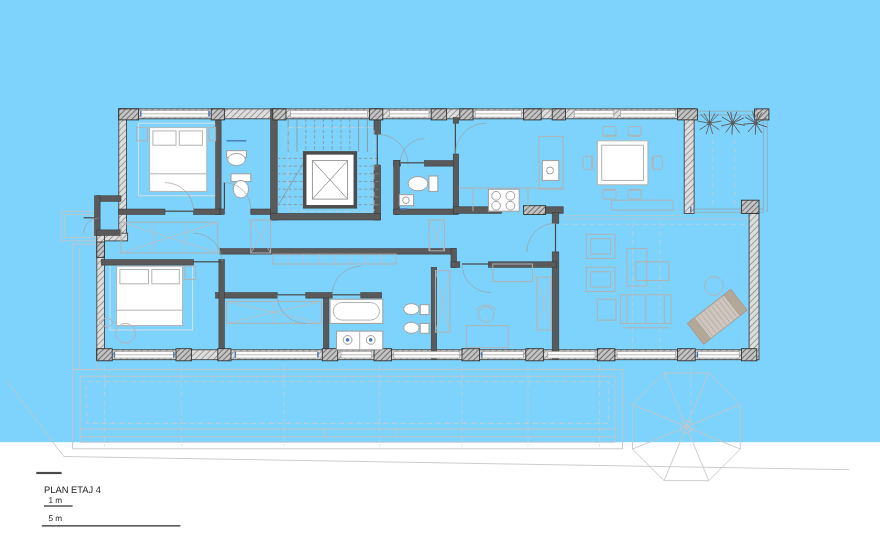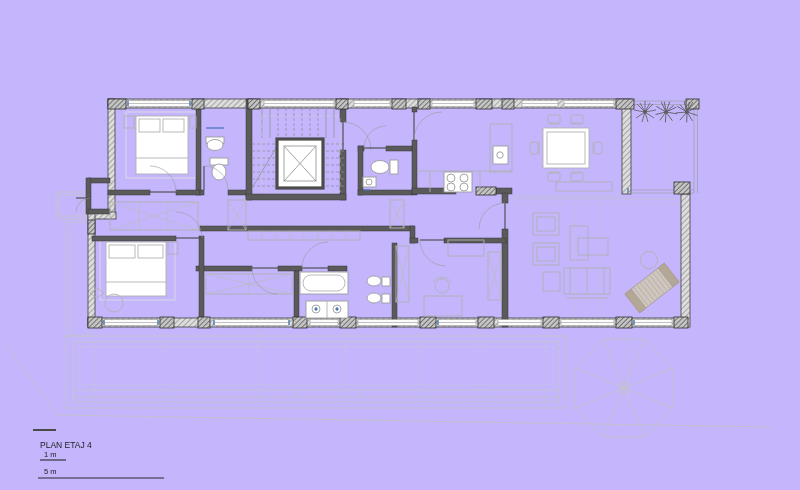--- a/index.html
+++ b/index.html
@@ -1,16 +1,16 @@
 <!DOCTYPE html>
 <html><head>
 <meta charset="utf-8">
 <style>
   html,body{margin:0;padding:0;background:#fff;width:800px;height:490px;overflow:hidden;}
-  #canvas{position:relative;width:800px;height:490px;background:#c4b5fd;font-family:"Liberation Sans",sans-serif;}
+  #canvas{position:relative;width:800px;height:402px;background:#7dd3fc;font-family:"Liberation Sans",sans-serif;}
   svg{position:absolute;left:0;top:0;}
   .wall{fill:url(#hw);stroke:#3f3f3f;stroke-width:.8;}
   .iw{fill:#5a5a5a;stroke:#383838;stroke-width:.5;}
   .col{fill:url(#hc);stroke:#2e2e2e;stroke-width:.8;}
   .win{fill:#fbfbfb;stroke:#9a9a9a;stroke-width:.6;}
   .wln{stroke:#9a9a9a;stroke-width:.6;fill:none;}
   .furn{fill:#ffffff;stroke:#b2b2b2;stroke-width:.9;}
   .furnl{fill:none;stroke:#b2b2b2;stroke-width:.9;}
   .faint{fill:none;stroke:#e2e2e2;stroke-width:.8;}
   .fix{fill:#ffffff;stroke:#9c9c9c;stroke-width:.9;}

